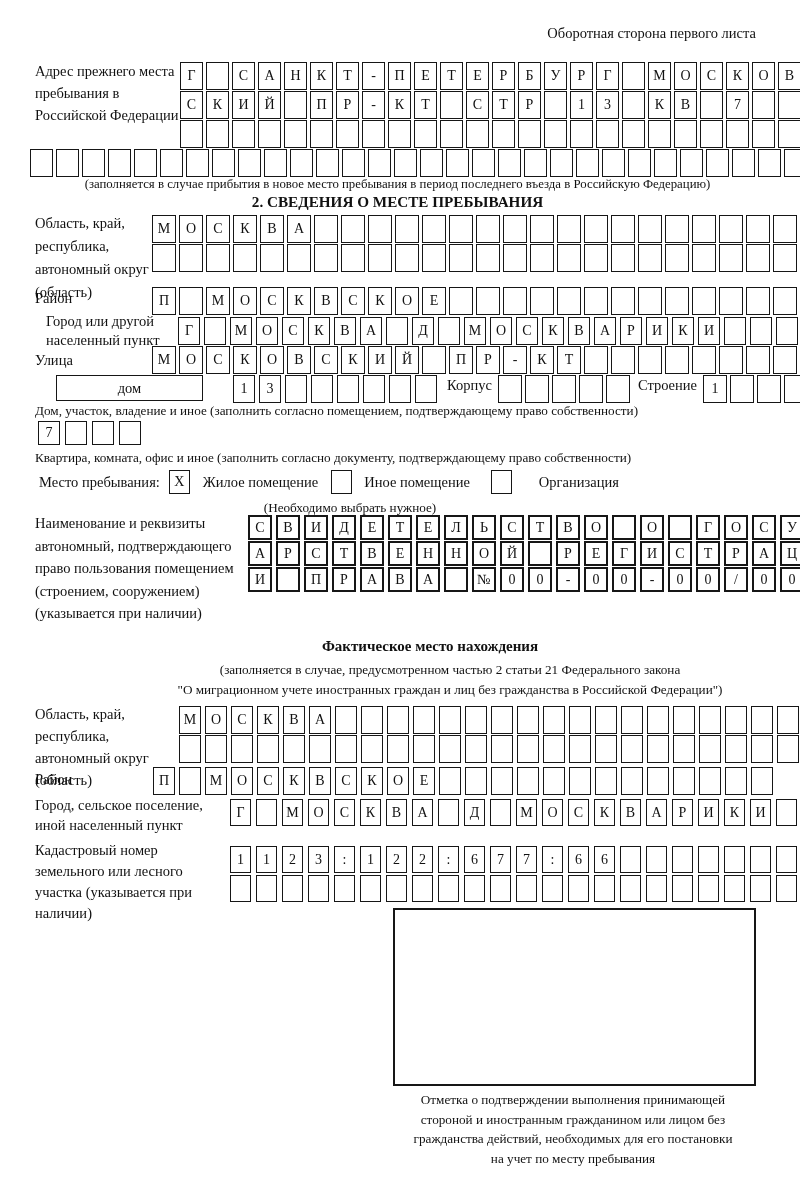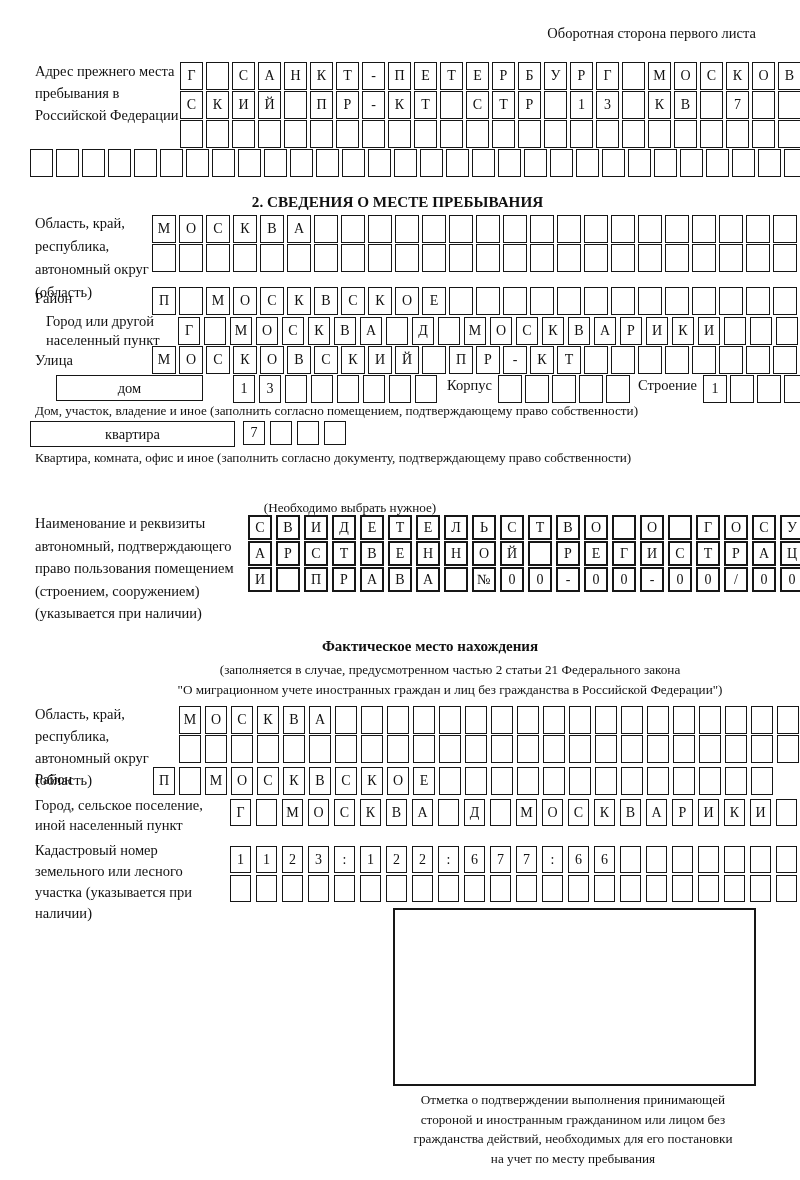--- a/index.html
+++ b/index.html
@@ -139,20 +139,21 @@
       <span class="cell"></span>
       <span class="cell"></span>
       <span class="cell"></span>
       <span class="cell"></span>
       <span class="cell"></span>
       <span class="cell"></span>
       <span class="cell"></span>
       <span class="cell"></span>
       <span class="cell"></span>
     </div>
+  <div class="abs small center" style="top:177px;left:30px;width:735px;">(заполняется в случае прибытия в новое место пребывания в период последнего въезда в Российскую Федерацию)</div>
 
   <div class="abs bold center" style="top:193px;left:30px;width:735px;font-size:15.2px;">2. СВЕДЕНИЯ О МЕСТЕ ПРЕБЫВАНИЯ</div>
 
   <div class="abs lbl" style="top:212px;left:35px;width:118px;line-height:23px;">Область, край, республика, автономный округ (область)</div>
   <div class="abs cells gB" style="top:215px;left:152px;">
       <span class="cell">М</span>
       <span class="cell">О</span>
       <span class="cell">С</span>
       <span class="cell">К</span>
       <span class="cell">В</span>
@@ -311,30 +312,38 @@
     <div class="cells gB" style="margin-left:6px;">
         <span class="cell">1</span>
         <span class="cell"></span>
         <span class="cell"></span>
         <span class="cell"></span>
       </div>
   </div>
   <div class="abs cap" style="top:403px;left:35px;">Дом, участок, владение и иное (заполнить согласно помещением, подтверждающему право собственности)</div>
 
   <div class="abs" style="top:421px;left:30px;display:flex;align-items:flex-start;">
-    <div class="widebox" style="width:203px;height:24px;">квартира</div>
     <div class="cells gH" style="margin-left:8px;">
         <span class="cell">7</span>
         <span class="cell"></span>
         <span class="cell"></span>
         <span class="cell"></span>
       </div>
   </div>
   <div class="abs cap" style="top:450px;left:35px;">Квартира, комната, офис и иное (заполнить согласно документу, подтверждающему право собственности)</div>
 
+  <div class="abs" style="top:470px;left:39px;display:flex;align-items:center;">
+    <span class="inlinelbl">Место пребывания:</span>
+    <span class="chk" style="margin-left:9px;">X</span>
+    <span class="inlinelbl" style="margin-left:13px;">Жилое помещение</span>
+    <span class="chk" style="margin-left:13px;"></span>
+    <span class="inlinelbl" style="margin-left:12px;">Иное помещение</span>
+    <span class="chk" style="margin-left:21px;"></span>
+    <span class="inlinelbl" style="margin-left:27px;">Организация</span>
+  </div>
   <div class="abs cap center" style="top:500px;left:120px;width:460px;">(Необходимо выбрать нужное)</div>
 
   <div class="abs lbl" style="top:512px;left:35px;width:215px;line-height:22.5px;">Наименование и реквизиты автономный, подтверждающего право пользования помещением (строением, сооружением) (указывается при наличии)</div>
   <div class="abs cells gE" style="top:515px;left:248px;">
       <span class="cell">С</span>
       <span class="cell">В</span>
       <span class="cell">И</span>
       <span class="cell">Д</span>
       <span class="cell">Е</span>
       <span class="cell">Т</span>

